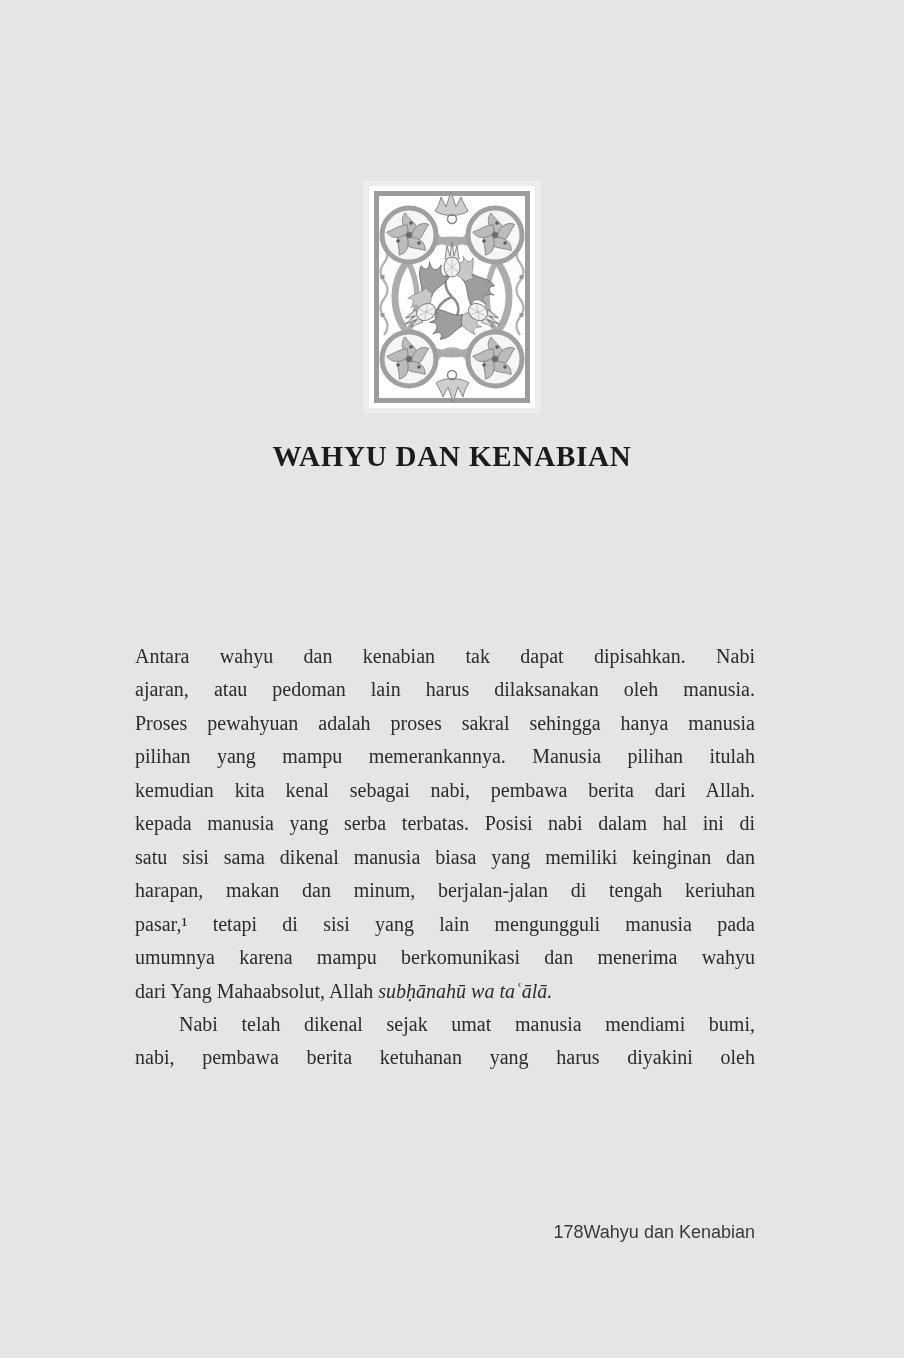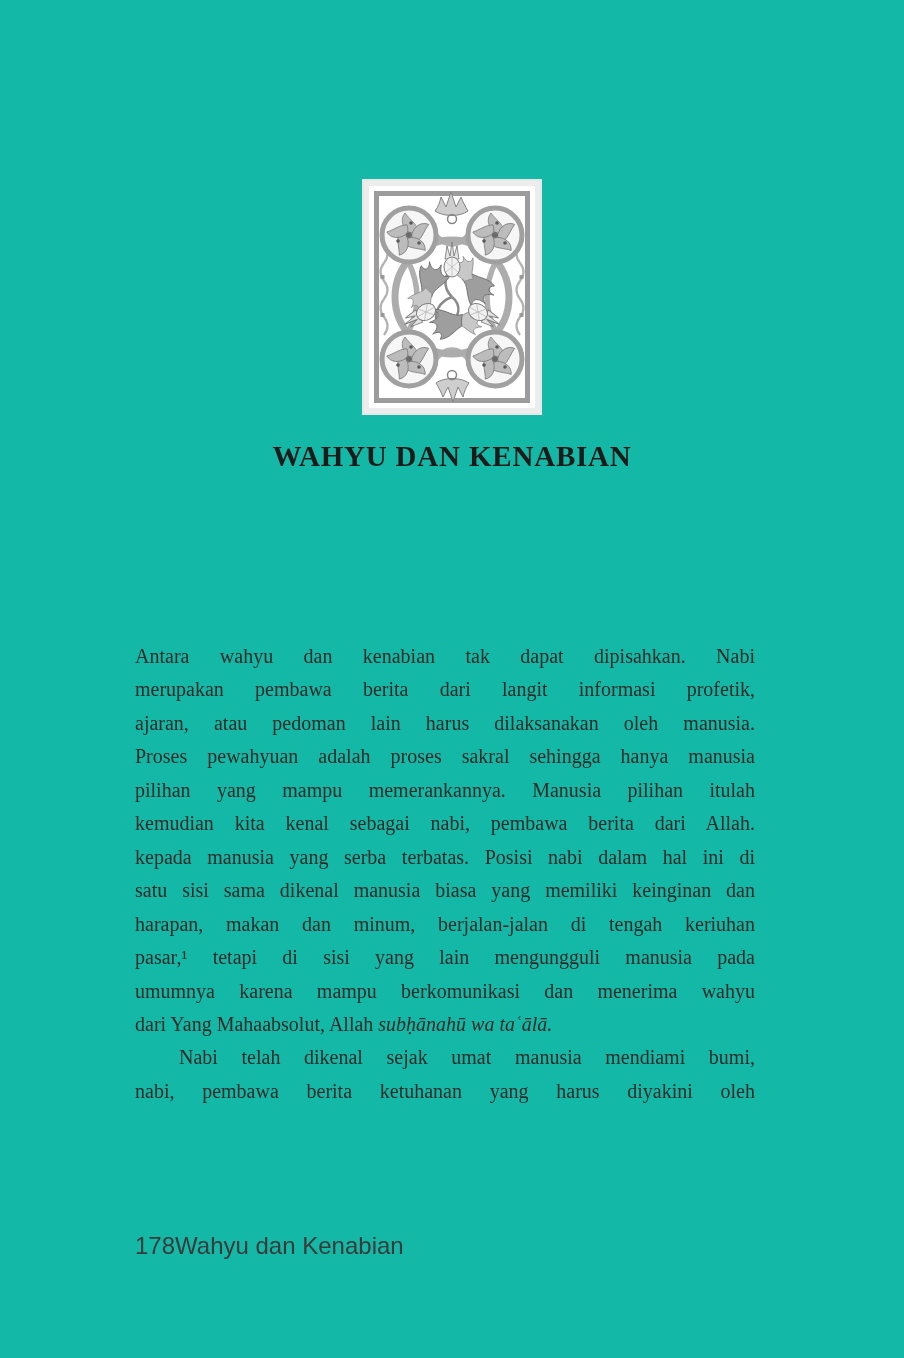--- a/index.html
+++ b/index.html
@@ -1,21 +1,21 @@
 <!DOCTYPE html>
 <html><head>
 <meta charset="utf-8">
 <style>
   * { margin: 0; padding: 0; box-sizing: border-box; }
   html, body { background: #ffffff; }
   .page {
     position: relative;
     width: 904px;
     height: 1358px;
-    background: #14b8a6;
+    background: #e5e5e5;
     overflow: hidden;
     font-family: "Liberation Serif", "DejaVu Serif", serif;
   }
   .ornament {
     position: absolute;
     left: 362px;
     top: 179px;
     width: 180px;
     height: 236px;
   }
@@ -47,26 +47,25 @@
   }
   .text-line.flush { text-align-last: left; }
   .text-line.indent { text-indent: 44px; }
   .text-line i { }
   .footer {
     position: absolute;
     left: 135px;
     top: 1222px;
     width: 620px;
     display: flex;
-    justify-content: flex-start;
+    justify-content: flex-end;
     align-items: baseline;
     font-family: "Liberation Sans", "DejaVu Sans", sans-serif;
-    font-size: 24px;
+    font-size: 18px;
     color: #3a3a3a;
-    margin-top: 10px;
   }
 </style>
 </head>
 <body>
 
 <div class="page">
 
   <div class="ornament">
     <svg viewBox="0 0 180 236" width="180" height="236" xmlns="http://www.w3.org/2000/svg">
       <defs>
@@ -141,21 +140,20 @@
       <use href="#crown" transform="translate(90,32)"></use>
       <use href="#crown" transform="translate(90,204) rotate(180)"></use>
     </svg>
   </div>
 
   <h1 class="title">WAHYU DAN KENABIAN</h1>
 
   <div class="body-text">
       <div>
         <div class="text-line"><span>Antara wahyu dan kenabian tak dapat dipisahkan. Nabi</span></div>
-        <div class="text-line"><span>merupakan pembawa berita dari langit informasi profetik,</span></div>
         <div class="text-line"><span>ajaran, atau pedoman lain harus dilaksanakan oleh manusia.</span></div>
         <div class="text-line"><span>Proses pewahyuan adalah proses sakral sehingga hanya manusia</span></div>
         <div class="text-line"><span>pilihan yang mampu memerankannya. Manusia pilihan itulah</span></div>
         <div class="text-line"><span>kemudian kita kenal sebagai nabi, pembawa berita dari Allah.</span></div>
         <div class="text-line"><span>kepada manusia yang serba terbatas. Posisi nabi dalam hal ini di</span></div>
         <div class="text-line"><span>satu sisi sama dikenal manusia biasa yang memiliki keinginan dan</span></div>
         <div class="text-line"><span>harapan, makan dan minum, berjalan-jalan di tengah keriuhan</span></div>
         <div class="text-line"><span>pasar,¹ tetapi di sisi yang lain mengungguli manusia pada</span></div>
         <div class="text-line"><span>umumnya karena mampu berkomunikasi dan menerima wahyu</span></div>
         <div class="text-line flush"><span>dari Yang Mahaabsolut, Allah </span><i>subḥānahū wa taʿālā.</i></div>

